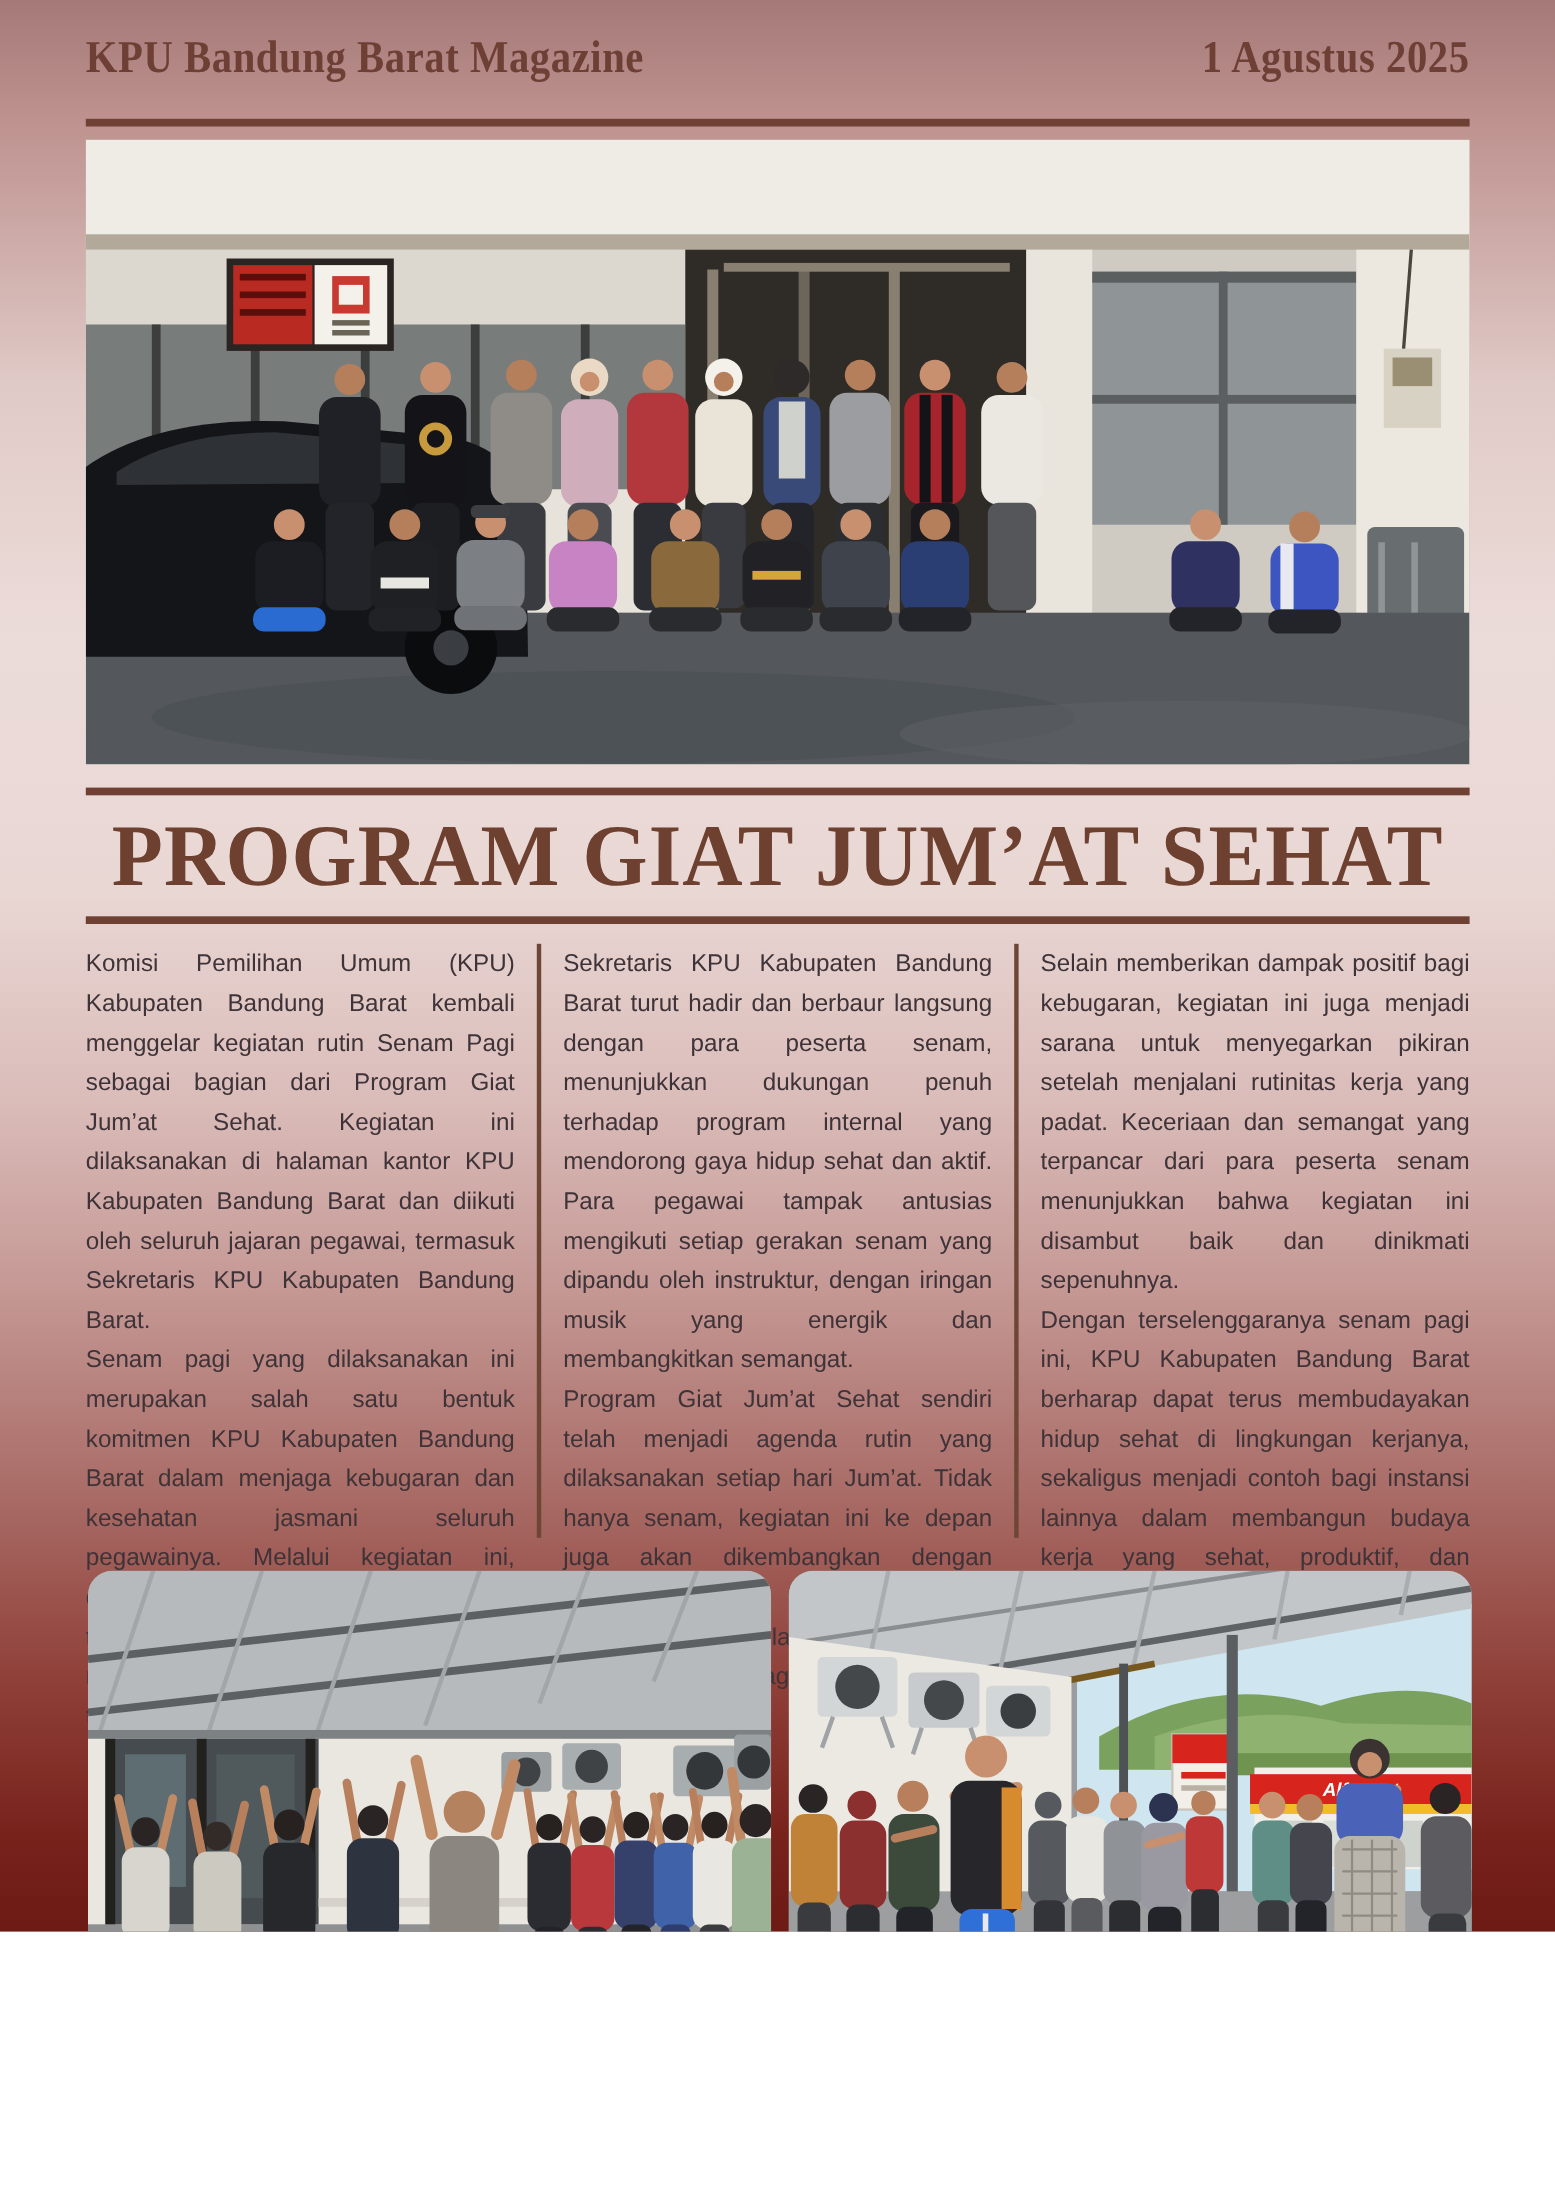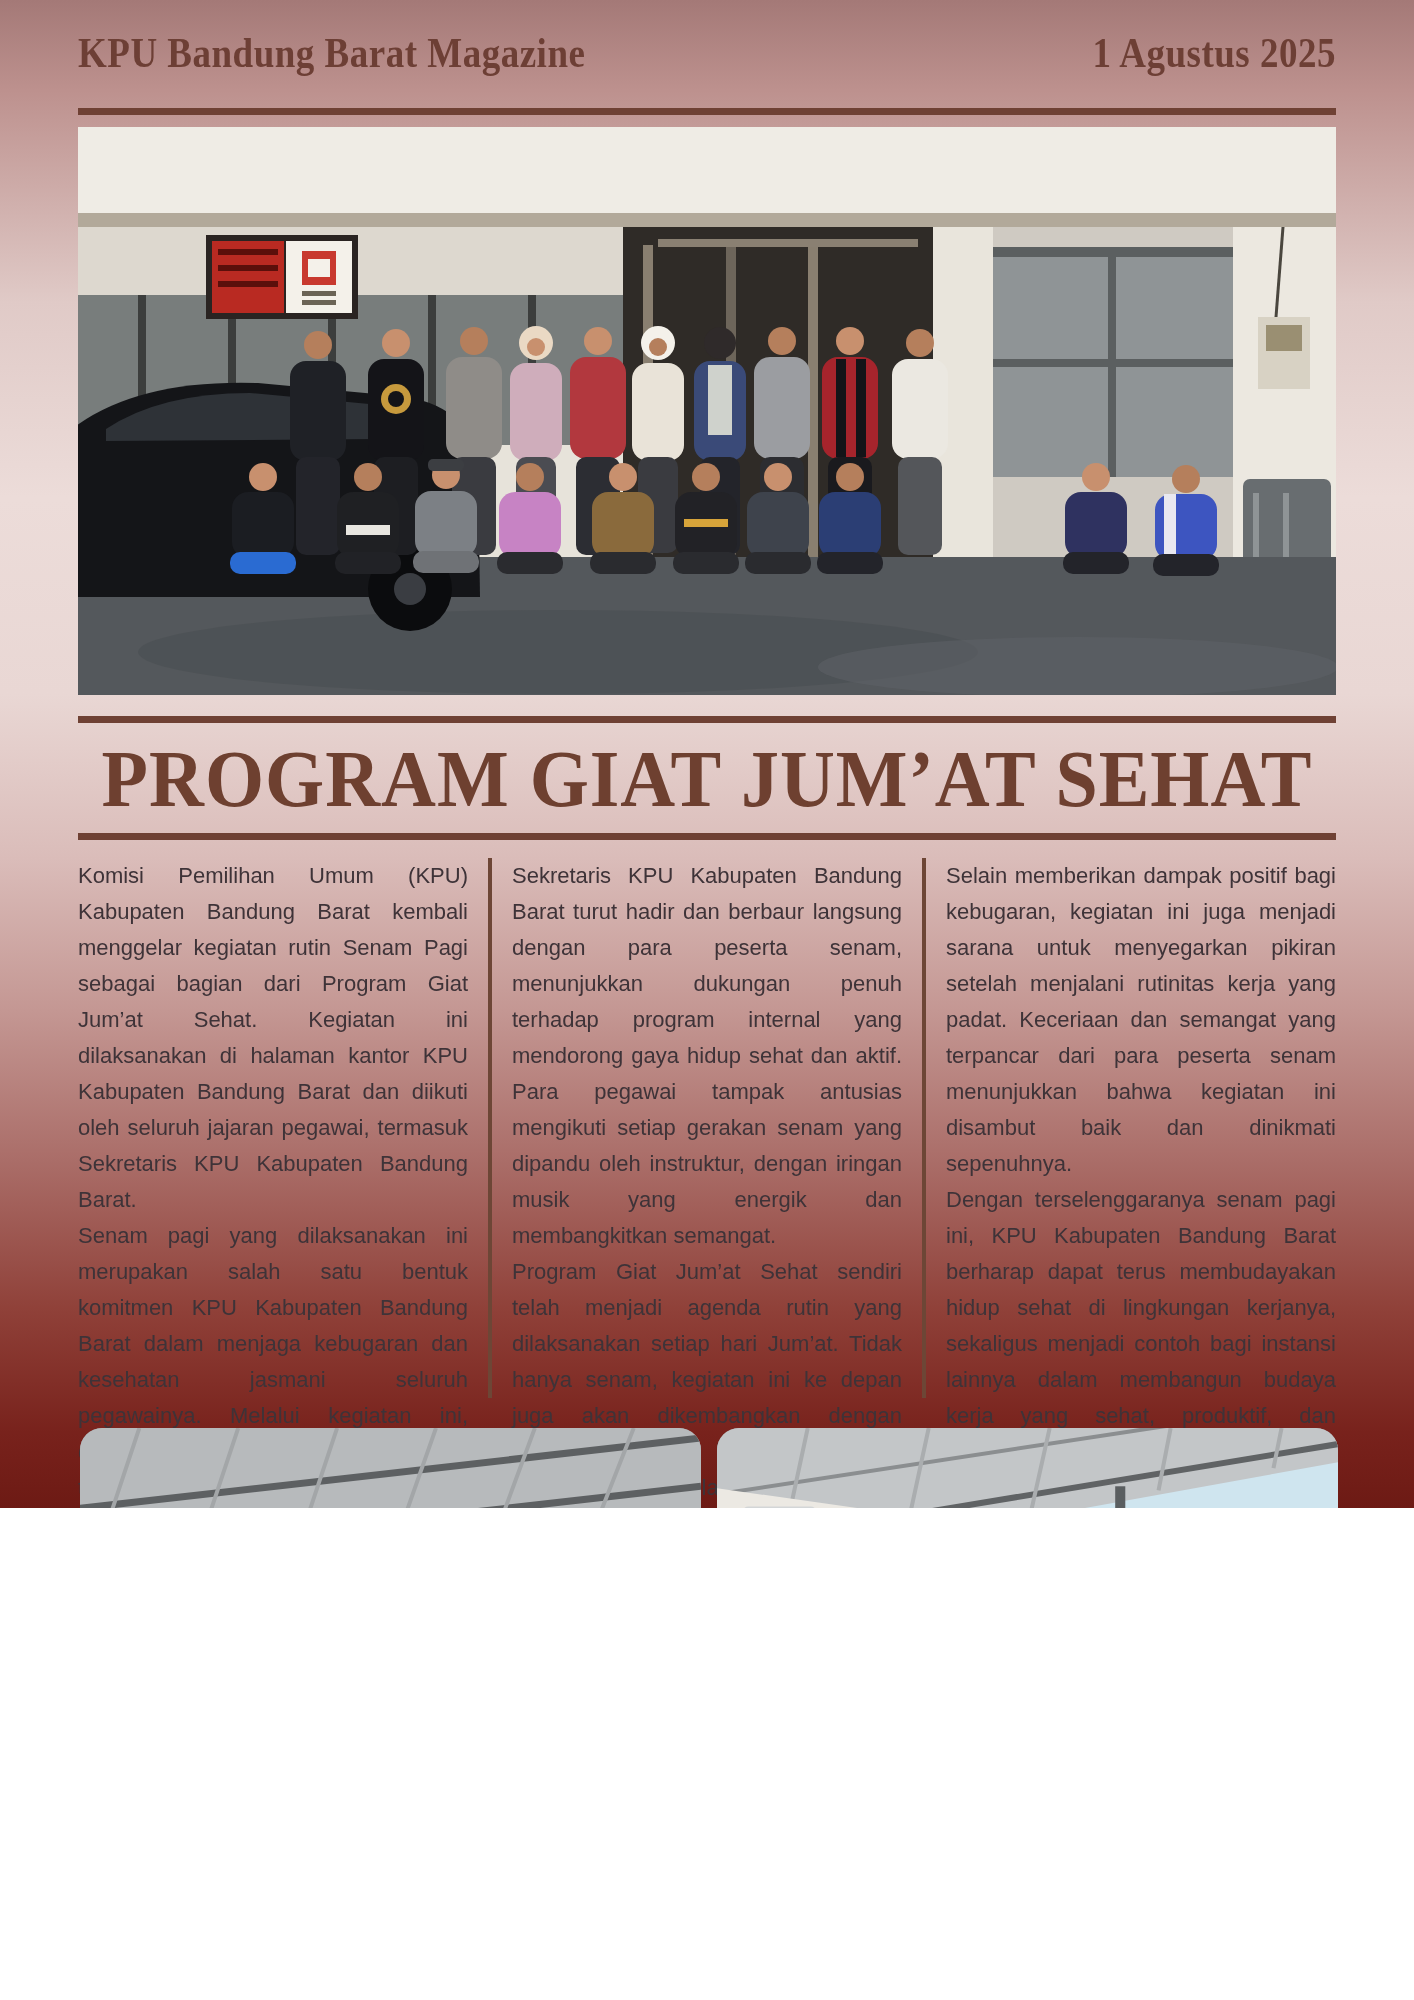--- a/index.html
+++ b/index.html
@@ -1,18 +1,18 @@
 <!DOCTYPE html>
 <html><head>
 <meta charset="utf-8">
 <style>
   html,body{margin:0;padding:0;}
   body{width:1414px;height:2000px;overflow:hidden;font-family:"Liberation Serif",serif;}
   .page{
-    position:relative;width:1414px;height:1508px;overflow:hidden;
+    position:relative;width:1414px;height:1756px;overflow:hidden;
     background:linear-gradient(180deg,
       #a47977 0%, #bd918e 6%, #e0cac7 20%, #ecdcd9 33%, #e9d7d4 46%,
       #dabcb9 57%, #c49793 67%, #aa6d68 77%, #8f4038 87%, #78221c 95%, #6d1a14 100%);
   }
   .masthead{position:absolute;top:34px;left:78px;right:78px;display:flex;justify-content:space-between;align-items:baseline;}
   .masthead .title,.masthead .date{
     font-size:37px;font-weight:700;color:#6d3f35;letter-spacing:.5px;
     font-family:"Liberation Serif",serif;transform:scaleY(1.12);transform-origin:bottom;
   }
   .hrule{position:absolute;left:78px;right:78px;height:7px;background:#6f4134;}

